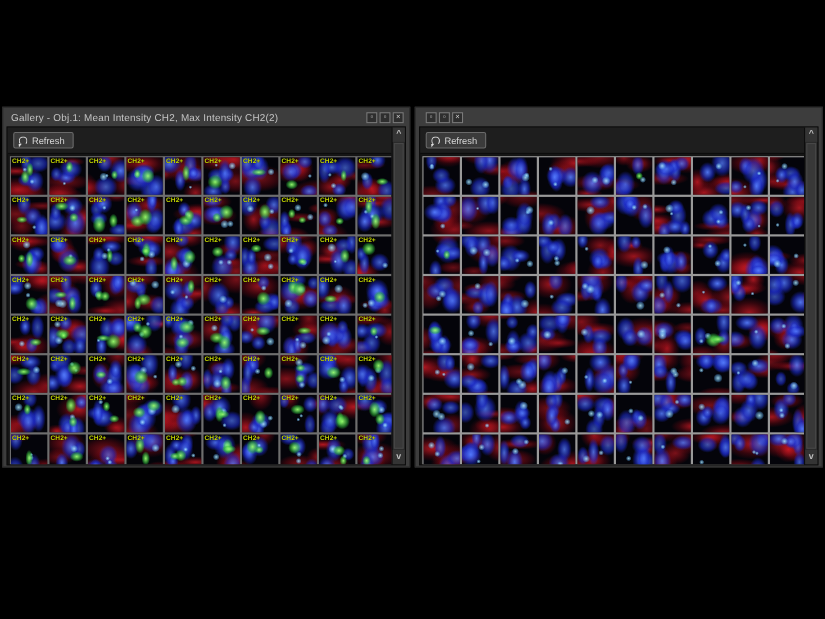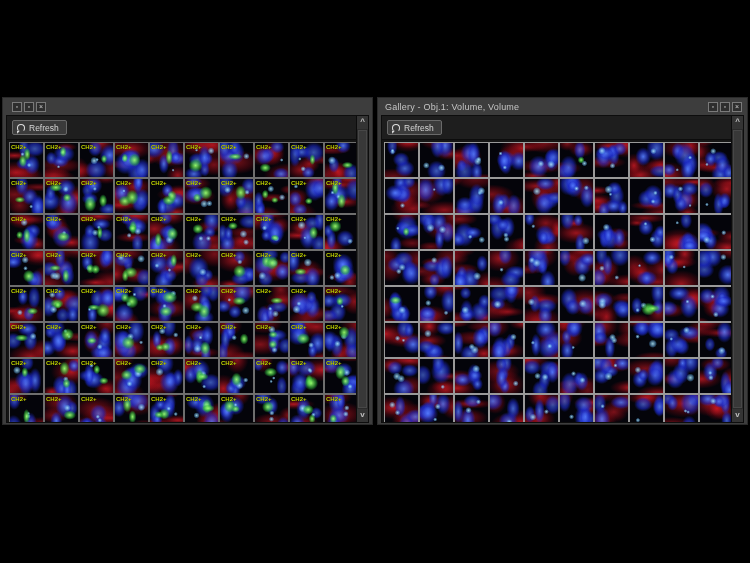--- a/index.html
+++ b/index.html
@@ -79,20 +79,21 @@
   .scrollthumb{
     position:absolute;left:1px;right:1px;top:1px;bottom:1px;
     background:#383838;border:1px solid #474747;box-sizing:border-box;
   }
 </style>
 </head>
 <body>
 
 <section class="panel left">
   <div class="titlebar">
+    <span class="title">Gallery - Obj.1: Mean Intensity CH2, Max Intensity CH2(2)</span>
     <span class="winbtn">▫</span>
     <span class="winbtn">▫</span>
     <span class="winbtn">×</span>
   </div>
   <div class="inner">
     <div class="main-col">
       <div class="toolbar">
         <button class="refresh-btn">
           <span class="refresh-icon"></span>
           <span>Refresh</span>
@@ -348,21 +349,20 @@
       <div class="scrolltrack">
         <div class="scrollthumb"></div>
       </div>
       <div class="scrollbtn">v</div>
     </div>
   </div>
 </section>
 
 <section class="panel right">
   <div class="titlebar">
-    <span class="title">Gallery - Obj.1: Volume, Volume</span>
     <span class="winbtn">▫</span>
     <span class="winbtn">▫</span>
     <span class="winbtn">×</span>
   </div>
   <div class="inner">
     <div class="main-col">
       <div class="toolbar">
         <button class="refresh-btn">
           <span class="refresh-icon"></span>
           <span>Refresh</span>

